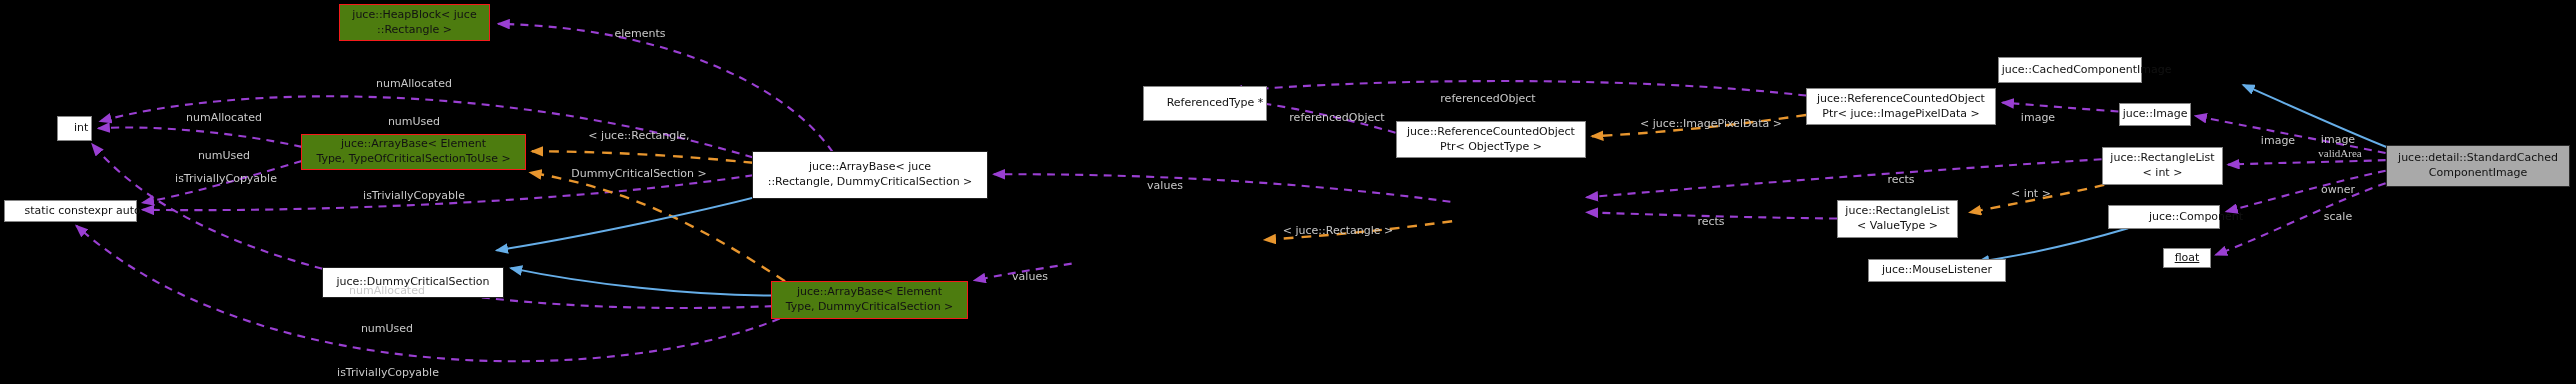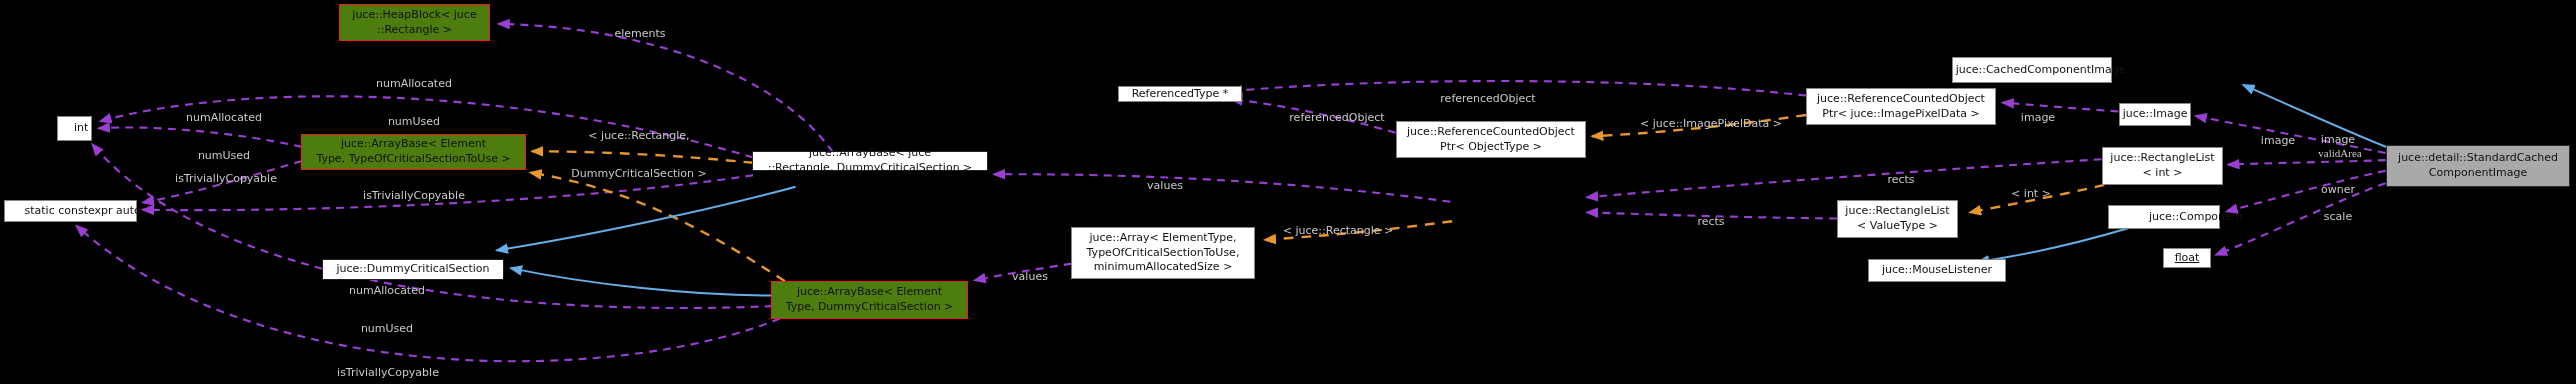--- a/index.html
+++ b/index.html
@@ -74,48 +74,43 @@
     <div class="node plain" style="left: 57px; top: 116px; width: 35px; height: 25px; padding-left: 16px;">
       <span>int</span>
     </div>
     <div class="node plain" style="left: 3.5px; top: 200px; width: 133px; height: 22px; padding-left: 20px;">
       <span>static constexpr auto</span>
     </div>
     <div class="node red" style="left: 301px; top: 134px; width: 225px; height: 36px;">
       <span>juce::ArrayBase&lt; Element</span>
       <span>Type, TypeOfCriticalSectionToUse &gt;</span>
     </div>
-    <div class="node dark" style="left: 752px; top: 151px; width: 236px; height: 20px;">
+    <div class="node dark" style="left: 752px; top: 151px; width: 236px; height: 48px;">
       <span>juce::ArrayBase&lt; juce</span>
       <span>::Rectangle, DummyCriticalSection &gt;</span>
     </div>
-    <div class="node dark" style="left: 322px; top: 259px; width: 182px; height: 21px;">
+    <div class="node dark" style="left: 322px; top: 267px; width: 182px; height: 31px;">
       <span>juce::DummyCriticalSection</span>
     </div>
     <div class="node red" style="left: 771px; top: 281px; width: 197px; height: 38px;">
       <span>juce::ArrayBase&lt; Element</span>
       <span>Type, DummyCriticalSection &gt;</span>
     </div>
-    <div class="node plain" style="left: 1071px; top: 227px; width: 184px; height: 52px;">
-      <span>juce::Array&lt; ElementType,</span>
-      <span>TypeOfCriticalSectionToUse,</span>
-      <span>minimumAllocatedSize &gt;</span>
-    </div>
-    <div class="node plain" style="left: 1118px; top: 86px; width: 124px; height: 16px;">
+    <div class="node plain" style="left: 1143px; top: 86px; width: 124px; height: 35px; align-items: flex-end;">
       <span>ReferencedType *</span>
     </div>
     <div class="node plain" style="left: 1396px; top: 121px; width: 190px; height: 37px;">
       <span>juce::ReferenceCountedObject</span>
       <span>Ptr&lt; ObjectType &gt;</span>
     </div>
     <div class="node plain" style="left: 1806px; top: 88px; width: 190px; height: 37px;">
       <span>juce::ReferenceCountedObject</span>
       <span>Ptr&lt; juce::ImagePixelData &gt;</span>
     </div>
-    <div class="node plain" style="left: 1952px; top: 57px; width: 160px; height: 26px;">
+    <div class="node plain" style="left: 1998px; top: 57px; width: 144px; height: 26px;">
       <span>juce::CachedComponentImage</span>
     </div>
     <div class="node plain" style="left: 2119px; top: 103px; width: 72px; height: 23px;">
       <span>juce::Image</span>
     </div>
     <div class="node plain" style="left: 2102px; top: 147px; width: 121px; height: 38px;">
       <span>juce::RectangleList</span>
       <span>&lt; int &gt;</span>
     </div>
     <div class="node plain" style="left: 1837px; top: 200px; width: 121px; height: 38px;">

